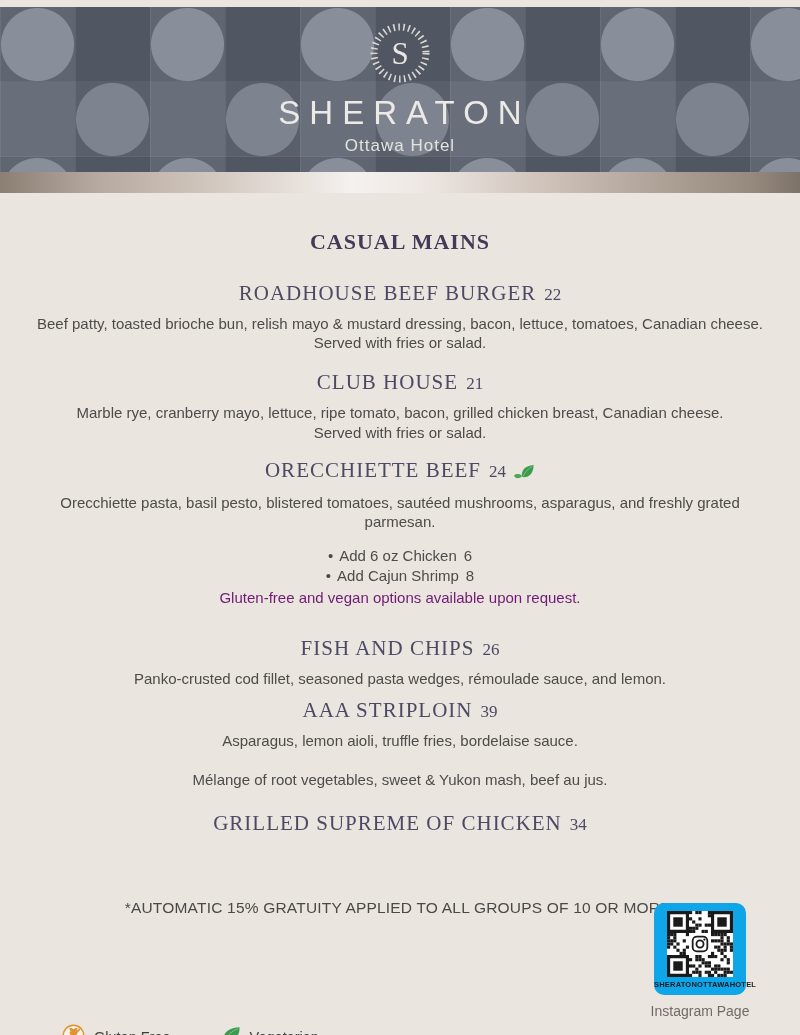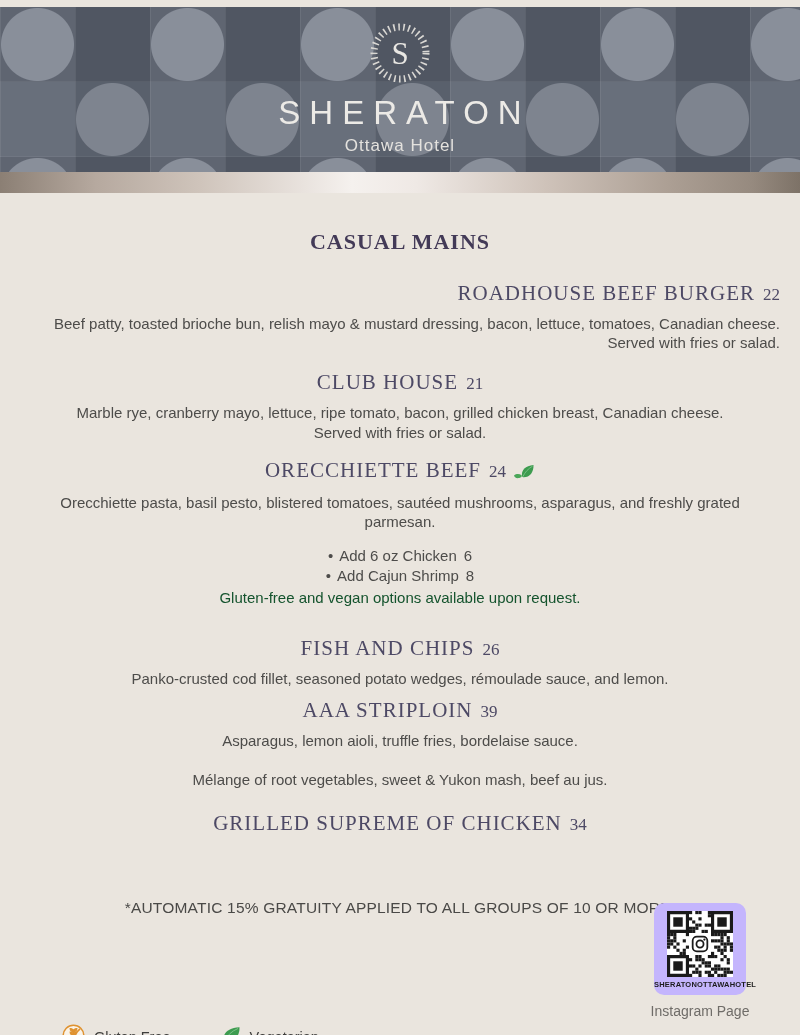--- a/index.html
+++ b/index.html
@@ -50,44 +50,44 @@
 
   
   .menu{width:760px;margin:0 auto;text-align:center;}
   .section-title{
     margin-top:36px;
     font-family:"Liberation Serif",serif;
     font-weight:bold;font-size:22px;letter-spacing:1px;
     color:#433a57;
   }
   .menu-item{margin-top:24px;}
-  .m1{margin-top:26px;text-align:right;} .m2{margin-top:18px;} .m3{margin-top:16px;}
+  .m1{margin-top:26px;} .m2{margin-top:18px;} .m3{margin-top:16px;}
   .m4{margin-top:30px;} .m5{margin-top:10px;} .m6{margin-top:20px;} .m7{margin-top:22px;}
   .item-title{
     font-family:"Liberation Serif",serif;
     font-size:21px;letter-spacing:1px;color:#4d4965;
     line-height:24px;
   }
   .item-price{font-size:17px;margin-left:8px;letter-spacing:0;}
   .badge-icon{display:inline-block;vertical-align:-4px;margin-left:7px;}
   .item-desc{margin-top:7px;font-size:15px;line-height:1.28;color:#4d4c4a;}
   .addons{margin-top:15px;font-size:15px;line-height:1.35;color:#4d4c4a;}
   .addon-line .bullet-dot{margin-right:6px;}
   .addon-price{margin-left:7px;}
-  .item-note{margin-top:2px;font-size:15px;color:#14532d;}
+  .item-note{margin-top:2px;font-size:15px;color:#701a75;}
   .gratuity{
     margin-top:62px;
     font-size:15.5px;color:#4a4947;letter-spacing:0.2px;
   }
 
   
   .qr-block{position:absolute;right:50px;top:903px;width:100px;text-align:center;}
   .qr-card{
     width:92px;margin:0 auto;padding:8px 0 6px;
-    background:#c4b5fd;border-radius:10px;
+    background:#0ea5e9;border-radius:10px;
   }
   .qr-svg{display:block;margin:0 auto;}
   .qr-handle{
     margin-top:3px;
     font-size:7.5px;font-weight:bold;letter-spacing:0.2px;color:#1c1c1c;
   }
   .qr-caption{margin-top:8px;font-size:14px;color:#6f6c68;}
 
   .legend{
     position:absolute;left:62px;top:1024px;
@@ -147,21 +147,21 @@
       <div class="addons">
         <div class="addon-line"><span class="bullet-dot">•</span><span>Add 6 oz Chicken</span><span class="addon-price">6</span></div>
         <div class="addon-line"><span class="bullet-dot">•</span><span>Add Cajun Shrimp</span><span class="addon-price">8</span></div>
       </div>
       <div class="item-note">Gluten-free and vegan options available upon request.</div>
     </div>
 
     <div class="menu-item m4">
       <div class="item-title"><span>FISH AND CHIPS</span><span class="item-price">26</span></div>
       <div class="item-desc">
-        <div>Panko-crusted cod fillet, seasoned potato wedges, rémoulade sauce, and lemon.</div>
+        <div>Panko-crusted cod fillet, seasoned pasta wedges, rémoulade sauce, and lemon.</div>
       </div>
     </div>
 
     <div class="menu-item m5">
       <div class="item-title"><span>AAA STRIPLOIN</span><span class="item-price">39</span></div>
       <div class="item-desc">
         <div>Asparagus, lemon aioli, truffle fries, bordelaise sauce.</div>
       </div>
     </div>
 

